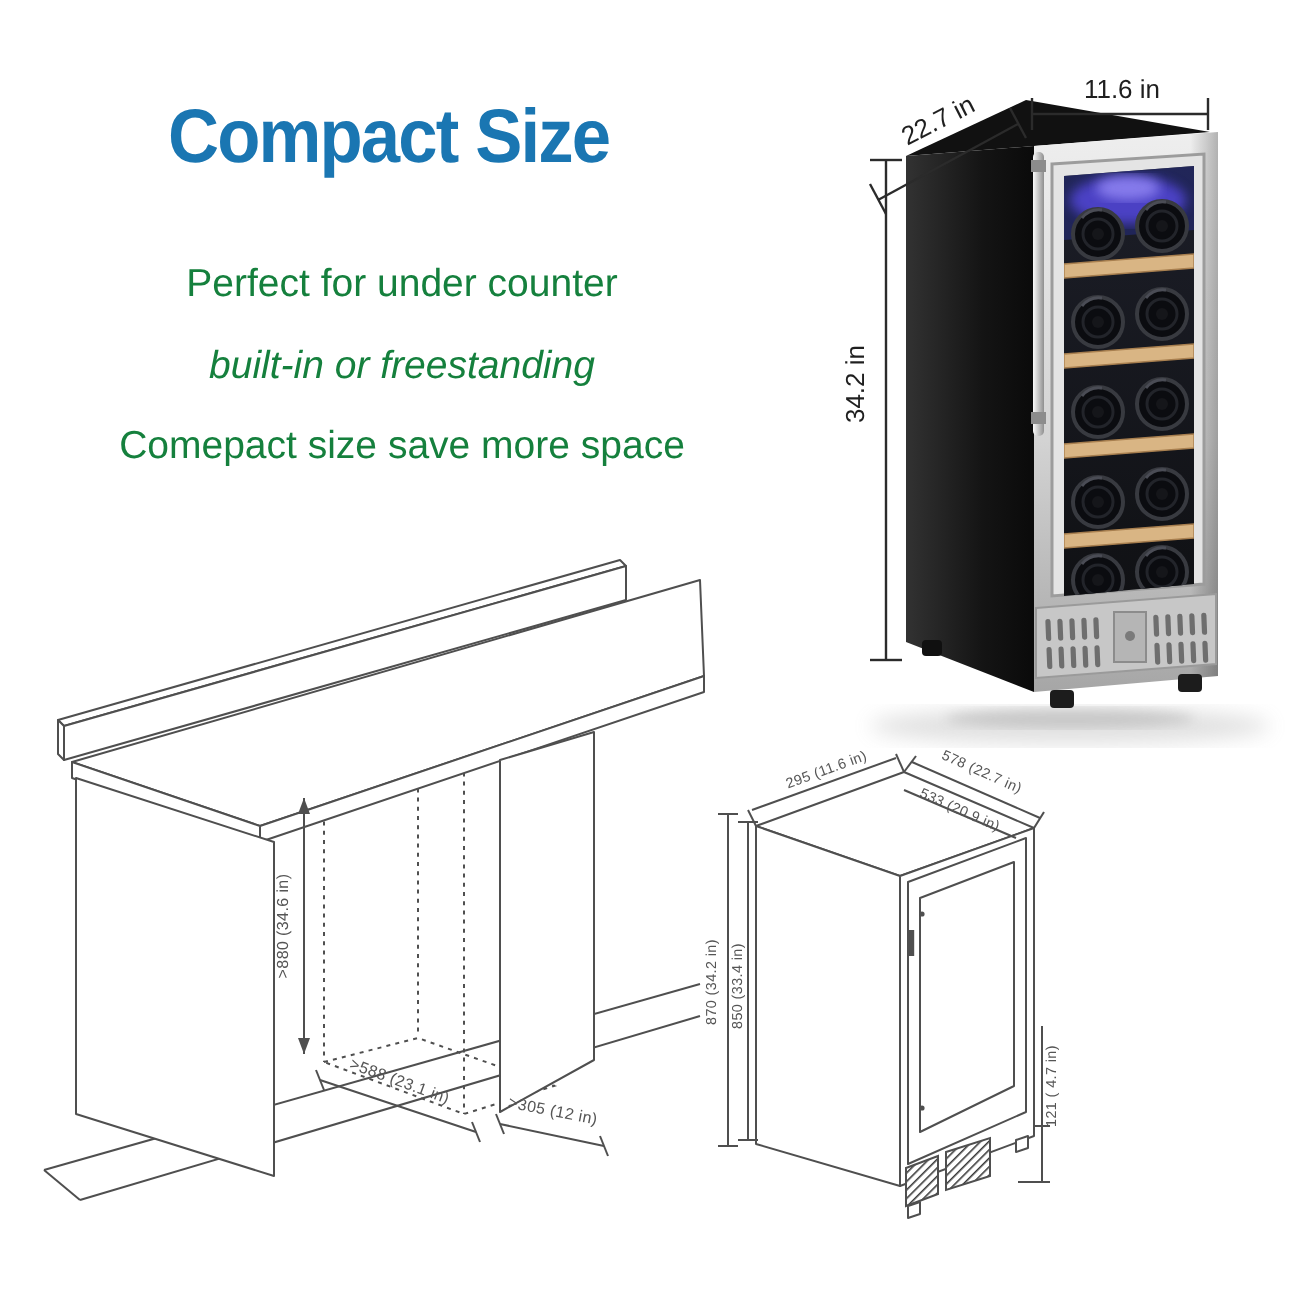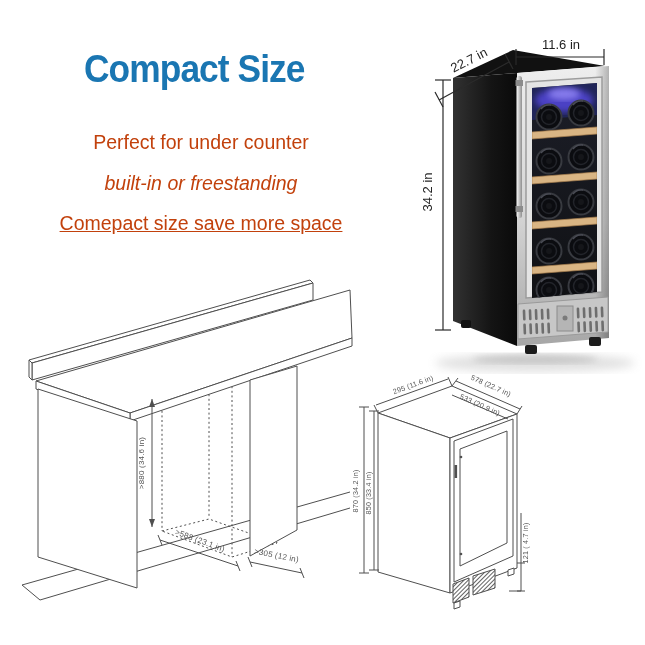--- a/index.html
+++ b/index.html
@@ -3,22 +3,22 @@
 <meta charset="utf-8">
 <style>
   html,body{margin:0;padding:0;background:#fff;}
   .page{position:relative;width:645px;height:645px;background:#ffffff;overflow:hidden;
         font-family:"Liberation Sans",sans-serif;}
   .title{position:absolute;left:84px;top:48px;margin:0;font-size:38px;font-weight:700;
          letter-spacing:-1px;color:#1a76b2;transform:scaleX(.93);transform-origin:0 50%;
          white-space:nowrap;}
   .desc{position:absolute;left:15px;top:0;width:372px;}
   .desc p{position:absolute;left:0;width:100%;margin:0;text-align:center;
-          font-size:19.5px;color:#c2410c;white-space:nowrap;}
-  .d1{top:131px;} .d2{top:172px;font-style:italic;} .d3{top:212px;text-decoration:underline;}
+          font-size:19.5px;color:#15803d;white-space:nowrap;}
+  .d1{top:131px;} .d2{top:172px;font-style:italic;} .d3{top:212px;}
   svg{position:absolute;}
   .photo{left:405px;top:20px;}
   .counter{left:10px;top:263px;}
   .tech{left:348px;top:373px;}
   .dimtxt{font-size:13px;fill:#1f1f1f;font-weight:500;}
   .cadtxt{font-size:8px;fill:#555;letter-spacing:.2px;}
   .cadtxt2{font-size:7.2px;fill:#555;letter-spacing:.2px;}
   .ln{stroke:#2b2b2b;stroke-width:1.2;fill:none;}
   .cad{stroke:#4f4f4f;stroke-width:1;fill:none;stroke-linejoin:round;}
   .cadf{stroke:#4f4f4f;stroke-width:1;fill:#ffffff;stroke-linejoin:round;}

